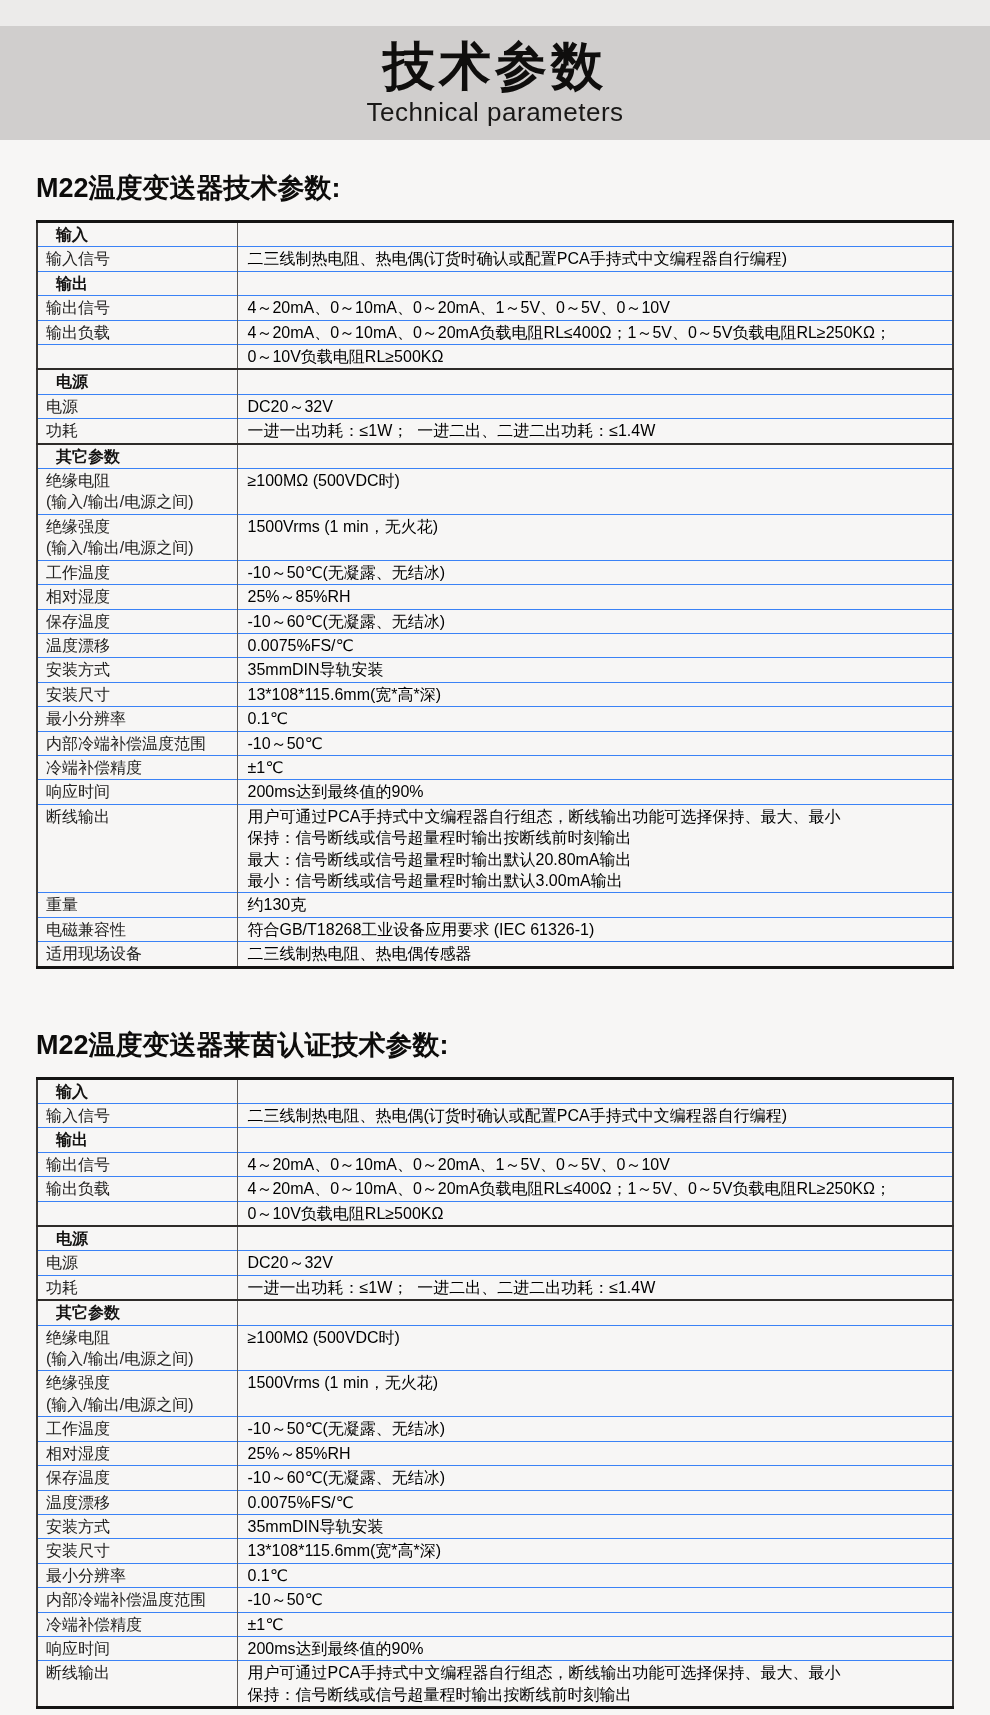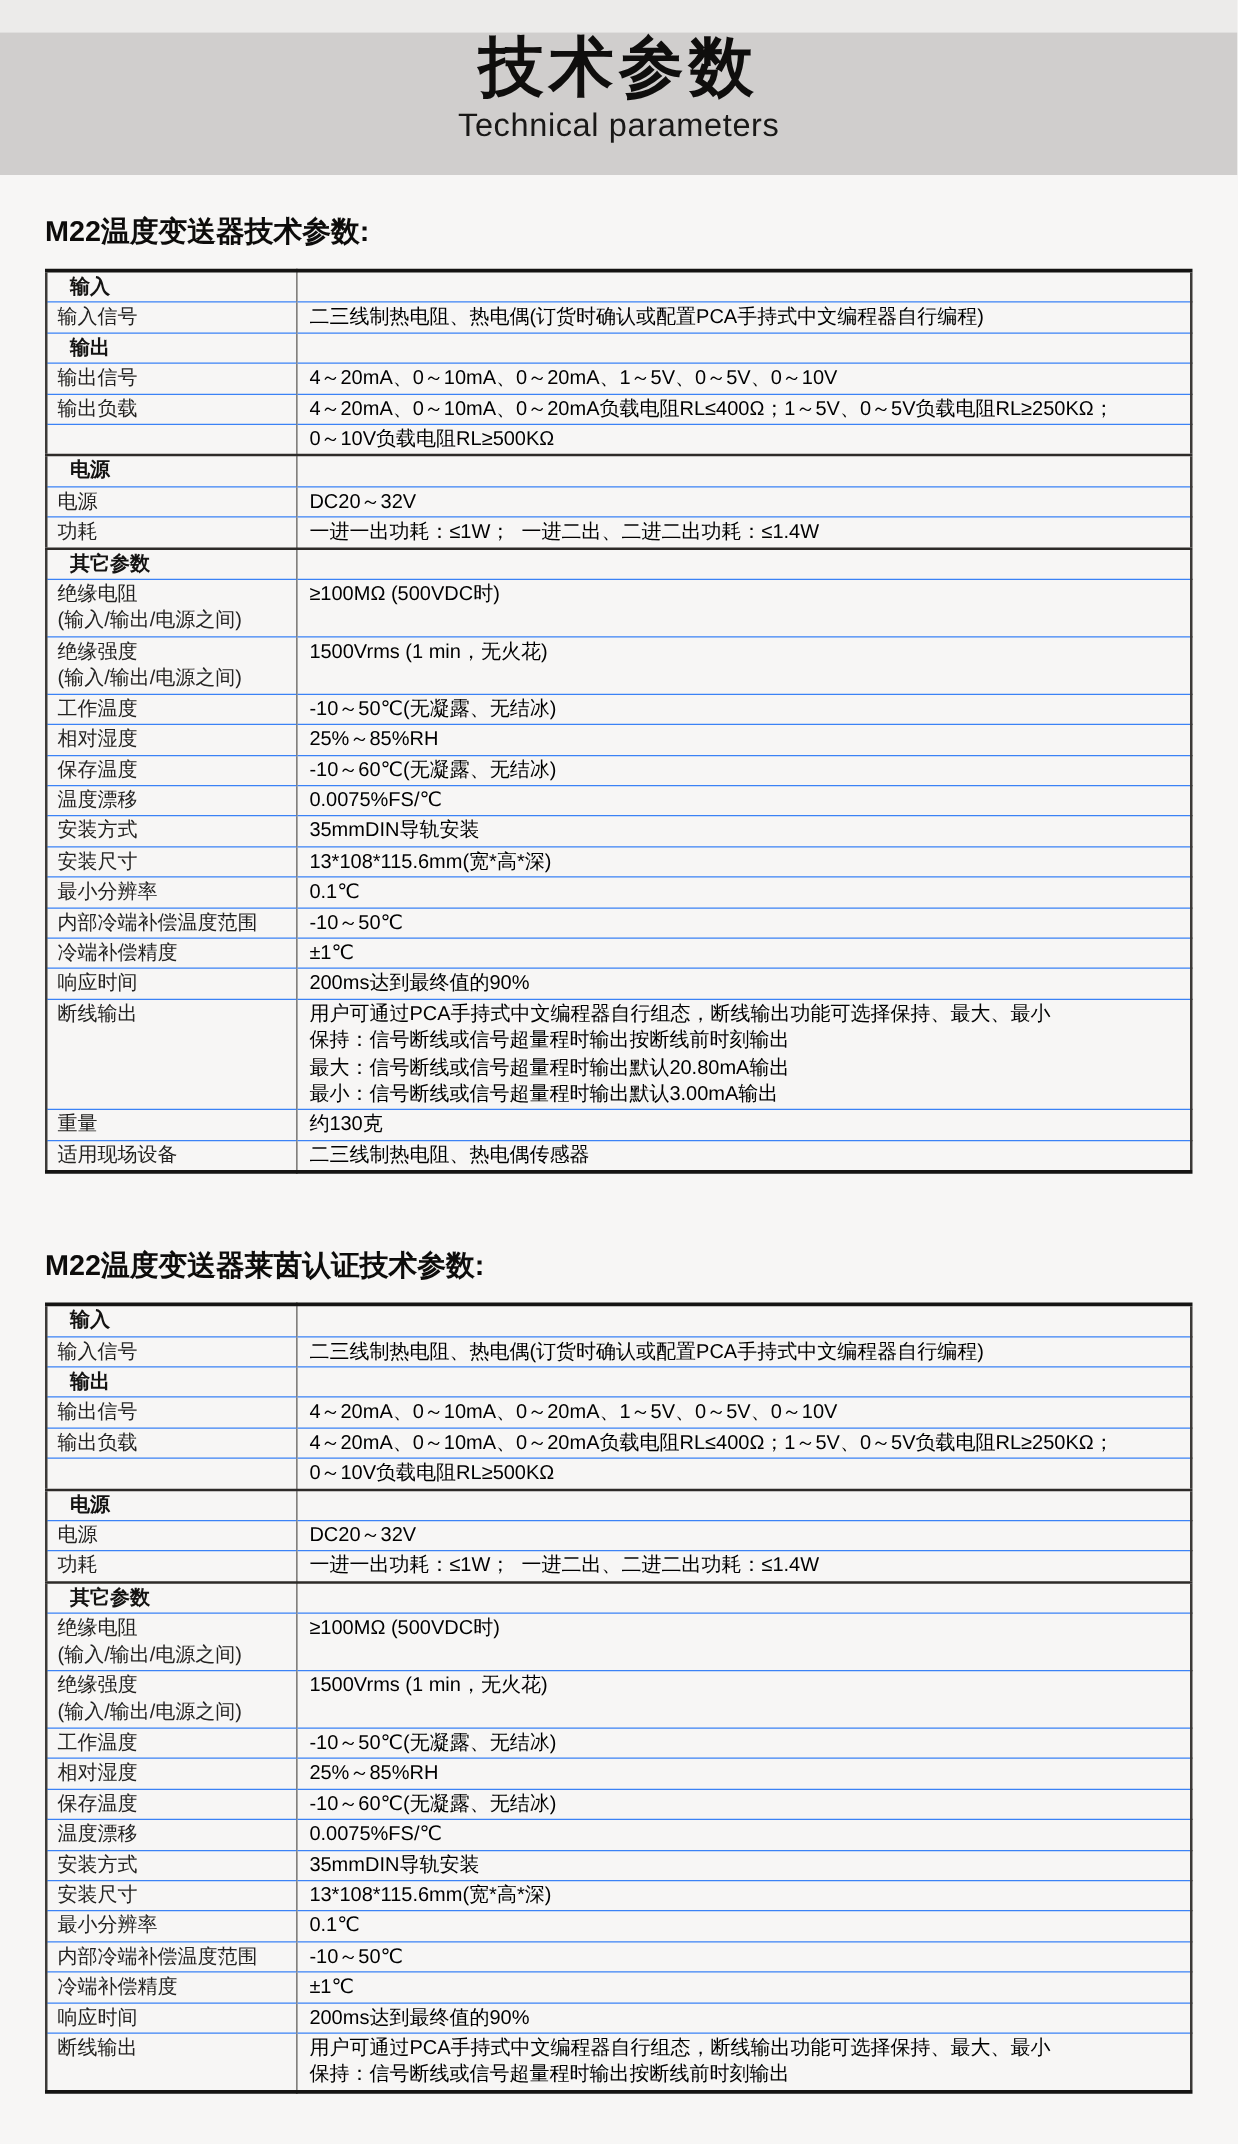--- a/index.html
+++ b/index.html
@@ -14,20 +14,21 @@
   .top-strip {
     height: 26px;
     background: #ecebea;
   }
   .hero-band {
     height: 114px;
     background: #d0cecd;
     display: flex;
     flex-direction: column;
     align-items: center;
+    justify-content: center;
   }
   .hero-title {
     font-size: 52px;
     font-weight: bold;
     color: #0f0e0d;
     letter-spacing: 4px;
     line-height: 1.1;
   }
   .hero-subtitle {
     font-size: 26px;
@@ -35,21 +36,21 @@
     margin-top: 2px;
     letter-spacing: 0.5px;
   }
 
   .content {
     padding: 0 36px;
   }
   .section-heading {
     margin-top: 30px;
     margin-bottom: 14px;
-    font-size: 23px;
+    font-size: 27px;
     font-weight: bold;
     color: #0d0c0b;
   }
   .section-heading.second {
     margin-top: 58px;
   }
 
   table.spec {
     width: 918px;
     border-collapse: collapse;
@@ -290,20 +291,28 @@
         <tr>
           <td class="lbl">
             <div>重量</div>
           </td>
           <td class="val">
             <div>约130克</div>
           </td>
         </tr>
         <tr>
           <td class="lbl">
+            <div>电磁兼容性</div>
+          </td>
+          <td class="val">
+            <div>符合GB/T18268工业设备应用要求 (IEC 61326-1)</div>
+          </td>
+        </tr>
+        <tr>
+          <td class="lbl">
             <div>适用现场设备</div>
           </td>
           <td class="val">
             <div>二三线制热电阻、热电偶传感器</div>
           </td>
         </tr>
       </tbody>
   </table>
 
   <div class="section-heading second">M22温度变送器莱茵认证技术参数:</div>

